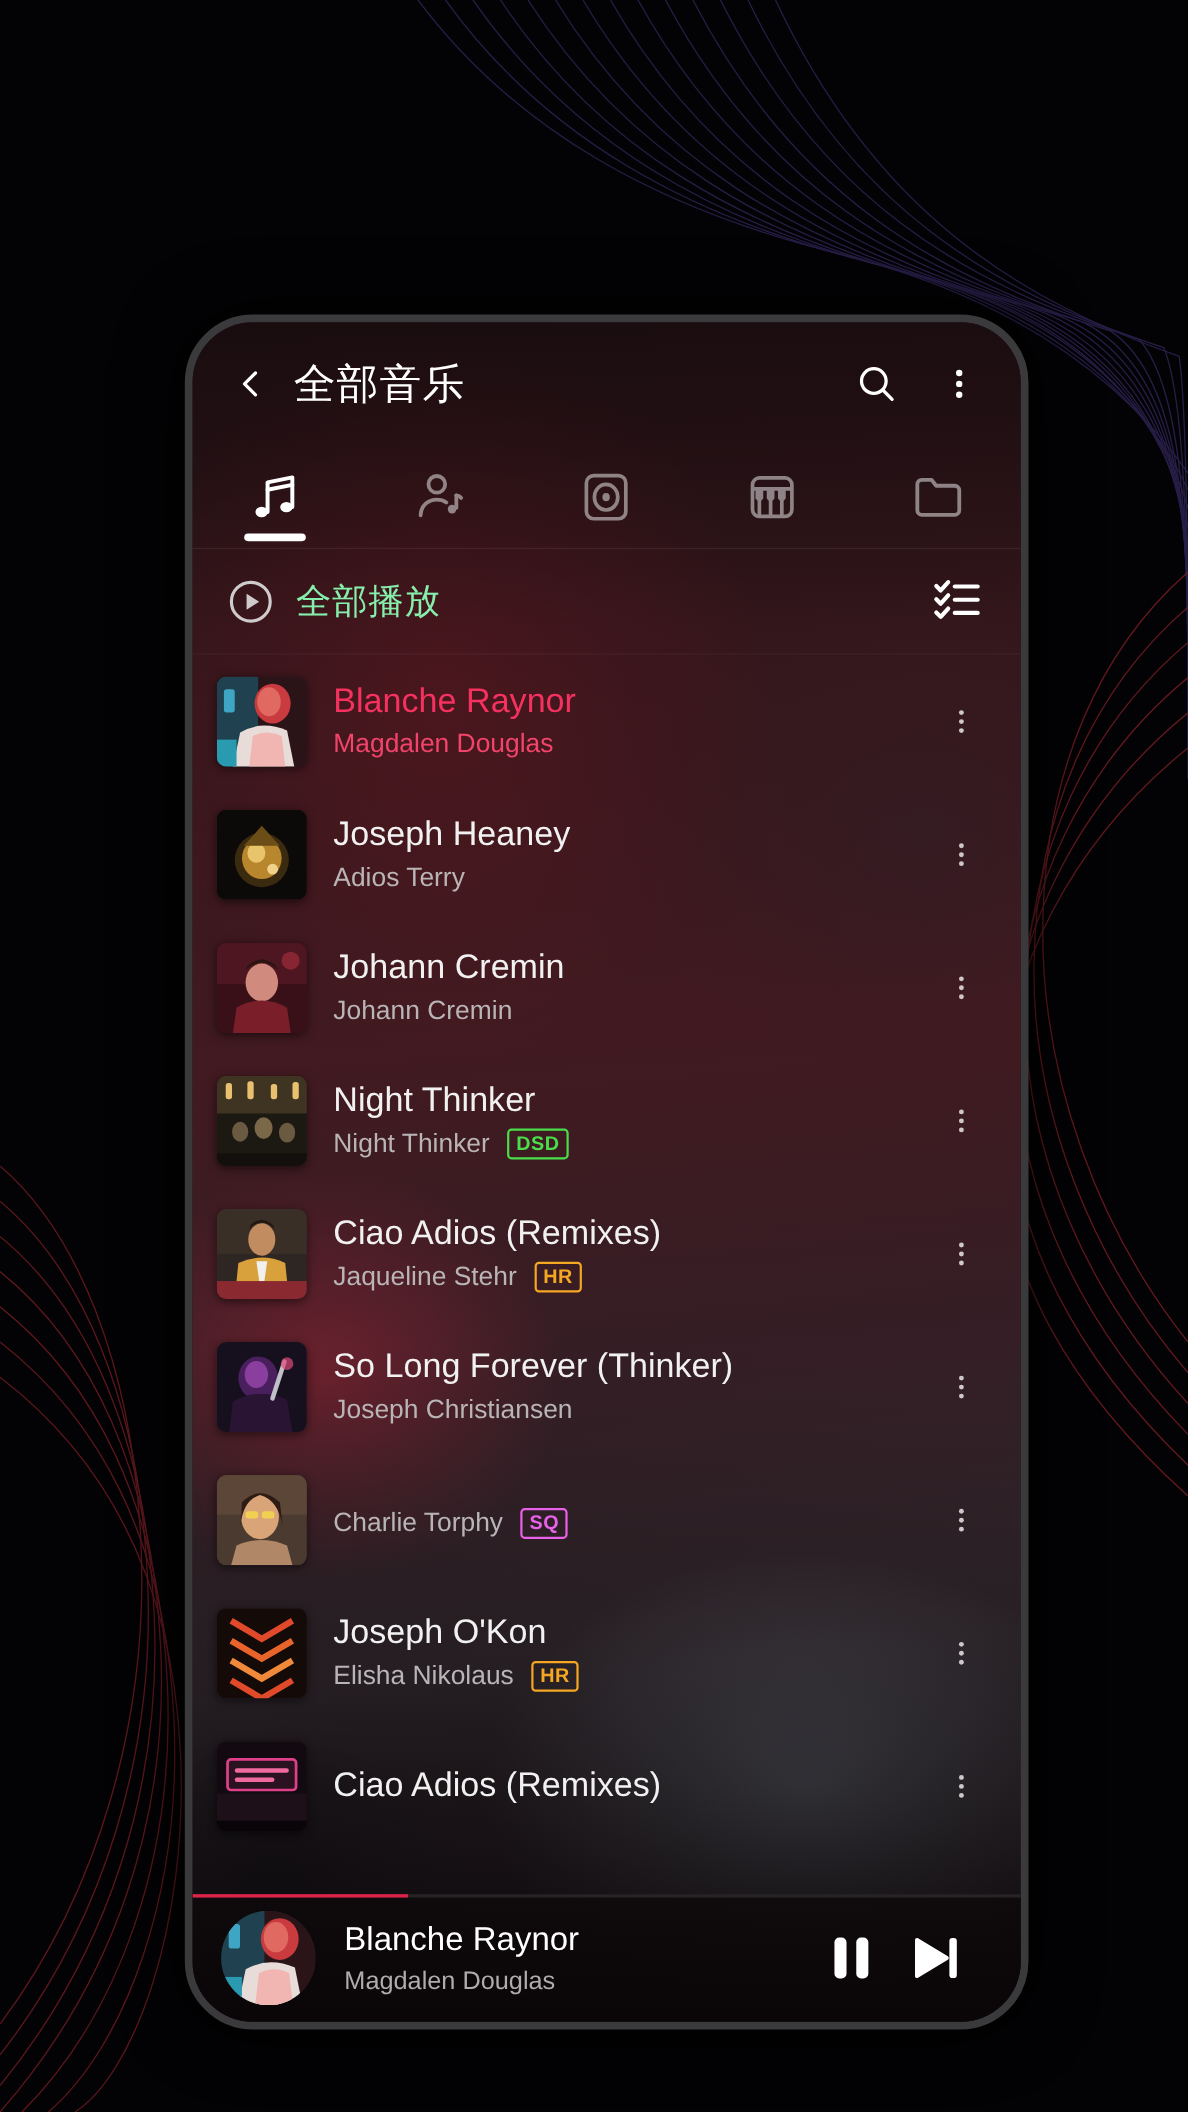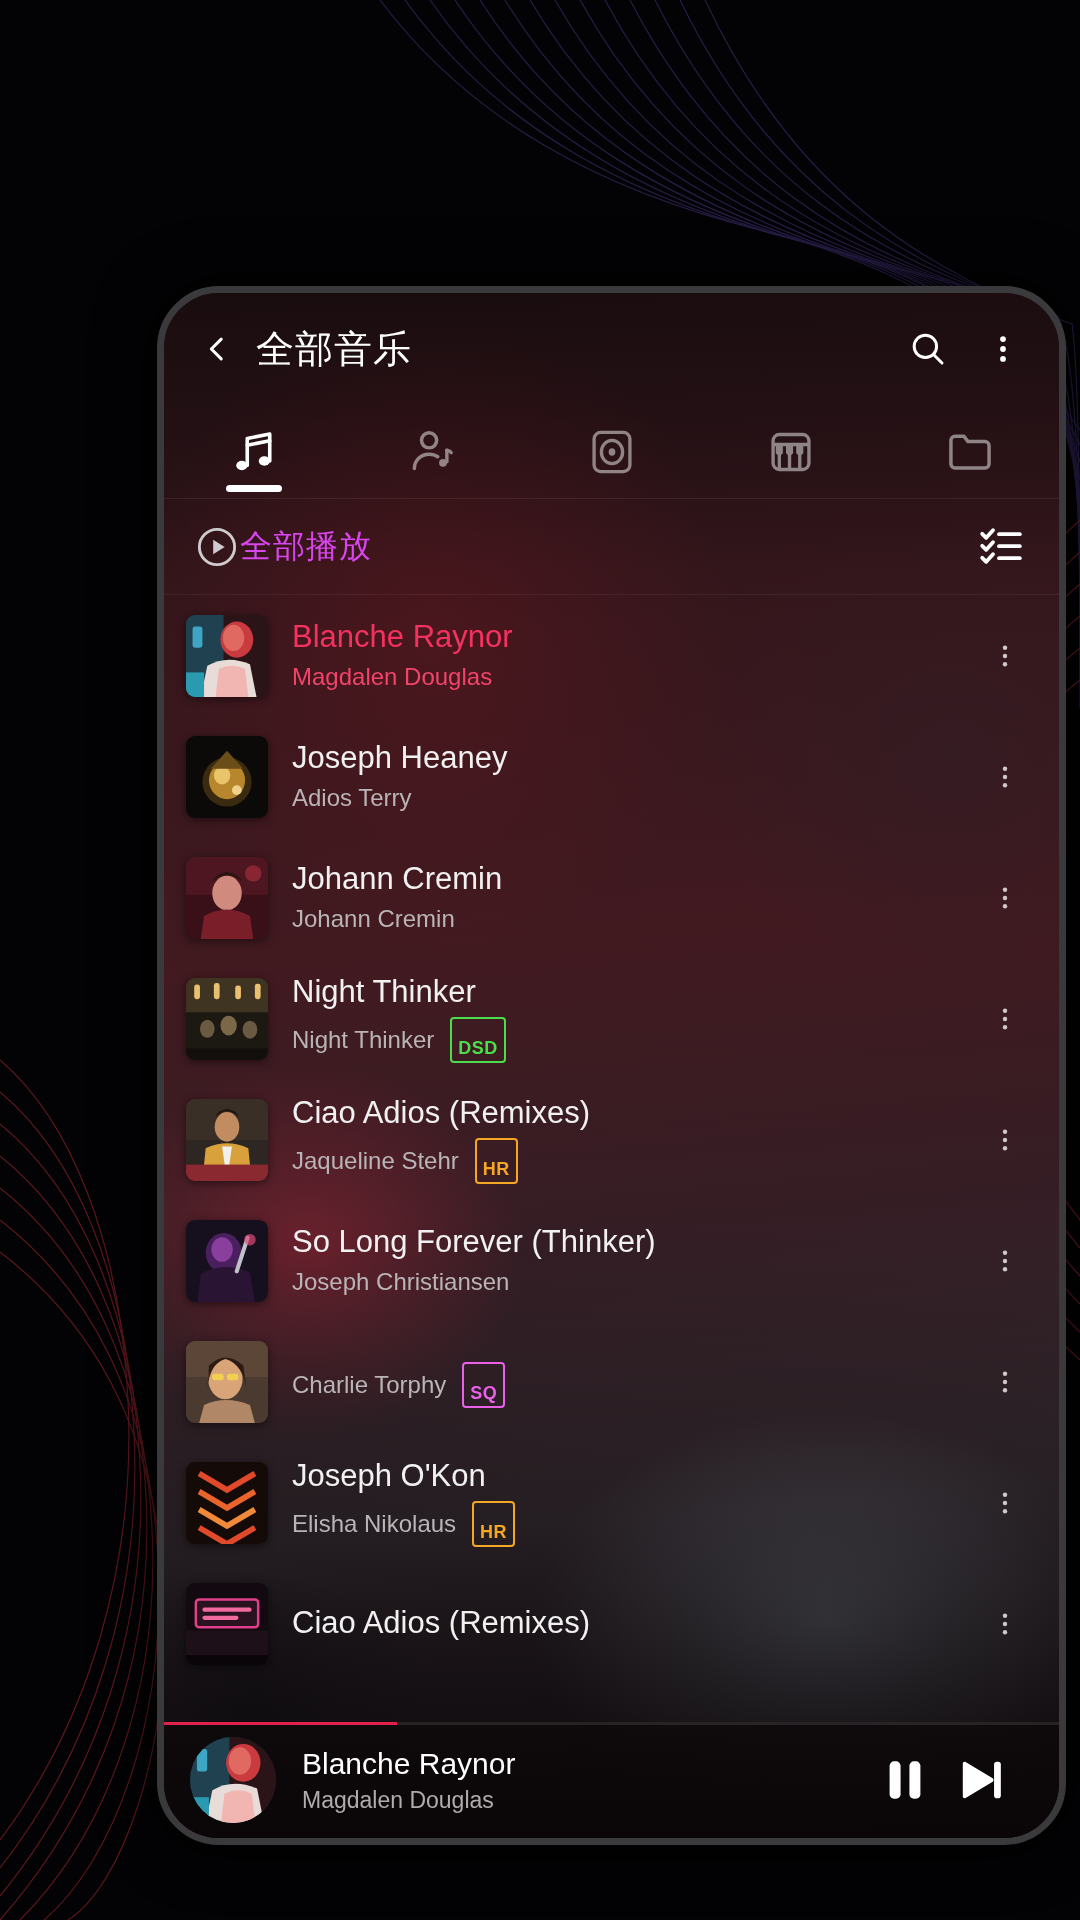--- a/index.html
+++ b/index.html
@@ -12,22 +12,22 @@
   #wallpaper{
     position:absolute; inset:0;
     background:#030204;
     overflow:hidden;
   }
   #wallpaper svg{ position:absolute; inset:0; width:1080px; height:1920px; }
 
   
   #phone{
     position:absolute;
-    left:157px; top:286px;
-    width:909px; height:1559px;
+    left:168px; top:286px;
+    width:767px; height:1559px;
     border-radius:62px;
     background:#1a1416;
     border:7px solid #3a3a3c;
     box-shadow:0 0 60px rgba(0,0,0,.85);
     overflow:hidden;
   }
 
   
   #appbg{
     position:absolute; inset:0;
@@ -83,21 +83,21 @@
 
   
   .playall{
     height:96px; flex:0 0 96px;
     display:flex; align-items:center;
     padding:0 34px 0 30px;
     position:relative; z-index:3;
     border-bottom:1px solid rgba(255,255,255,.06);
   }
   .playall-label{
-    color:#d946ef; font-size:32px; letter-spacing:1px;
+    color:#86efac; font-size:32px; margin-left:18px; letter-spacing:1px;
   }
   .playall-spacer{ flex:1; }
 
   
   .songlist{ flex:1; position:relative; z-index:3; overflow:hidden; }
   .song{
     height:121px;
     display:flex; align-items:center;
     padding:0 28px 0 22px;
   }
@@ -115,21 +115,21 @@
   .song-sub{ display:flex; align-items:center; margin-top:7px; }
   .song-artist{
     color:#b9b4b6; font-size:24px; line-height:1.2;
     white-space:nowrap; overflow:hidden; text-overflow:ellipsis;
   }
   .song.playing .song-title{ color:#f5315f; }
   .song.playing .song-artist{ color:#f2446b; }
   .badge{
     margin-left:16px; flex:0 0 auto;
     font-size:18px; font-weight:bold; line-height:1;
-    padding:20px 6px 4px; border-radius:4px;
+    padding:2px 6px 4px; border-radius:4px;
     border:2px solid currentColor; letter-spacing:.5px;
   }
   .badge.DSD{ color:#4ade4a; }
   .badge.HR{ color:#f5a623; }
   .badge.SQ{ color:#e861e8;text-align:center; }
   .row-menu{
     width:52px; flex:0 0 52px;
     display:flex; align-items:center; justify-content:center;
   }
 

